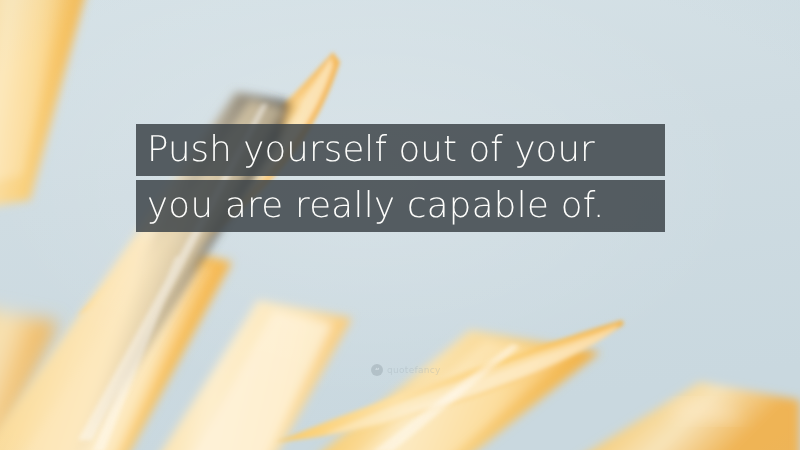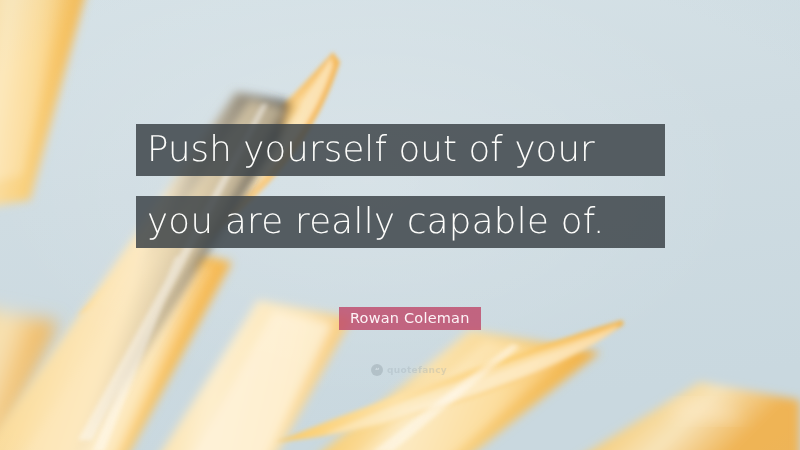--- a/index.html
+++ b/index.html
@@ -43,21 +43,21 @@
   #quote-block {
     position: absolute;
     left: 136px;
     top: 124px;
     width: 529px;
   }
 
   .quote-line {
     position: relative;
     height: 52px;
-    margin-bottom: 20px;
+    margin-bottom: 4px;
     background: rgba(60, 67, 71, 0.84);
     box-sizing: border-box;
     padding: 0 11px;
     display: flex;
     align-items: center;
     overflow: hidden;
   }
   .quote-line:last-child { margin-bottom: 12px; }
 
   .quote-line span {
@@ -119,21 +119,21 @@
     font-size: 8px;
     font-weight: 700;
     line-height: 12px;
     text-align: center;
     letter-spacing: -0.5px;
   }
   #watermark .wm-text {
     color: #9aa8b0;
     font-family: "DejaVu Sans", sans-serif;
     font-size: 9px;
-    font-weight: 700;
+    font-weight: 400;
     letter-spacing: 0.3px;
     line-height: 1;
     white-space: nowrap;
   }
 </style>
 </head>
 <body>
 
 <div id="stage">
 
@@ -255,22 +255,19 @@
 
   <div id="quote-block">
     <div class="quote-line l1">
       <span>Push yourself out of your</span>
     </div>
     <div class="quote-line l3">
       <span>you are really capable of.</span>
     </div>
   </div>
 
-  <div id="author-badge">
-    <span>Rowan Coleman</span>
-  </div>
 
   <div id="watermark">
     <div class="wm-mark">“</div>
     <div class="wm-text">quotefancy</div>
   </div>
 
 </div>
 
 </body></html>

